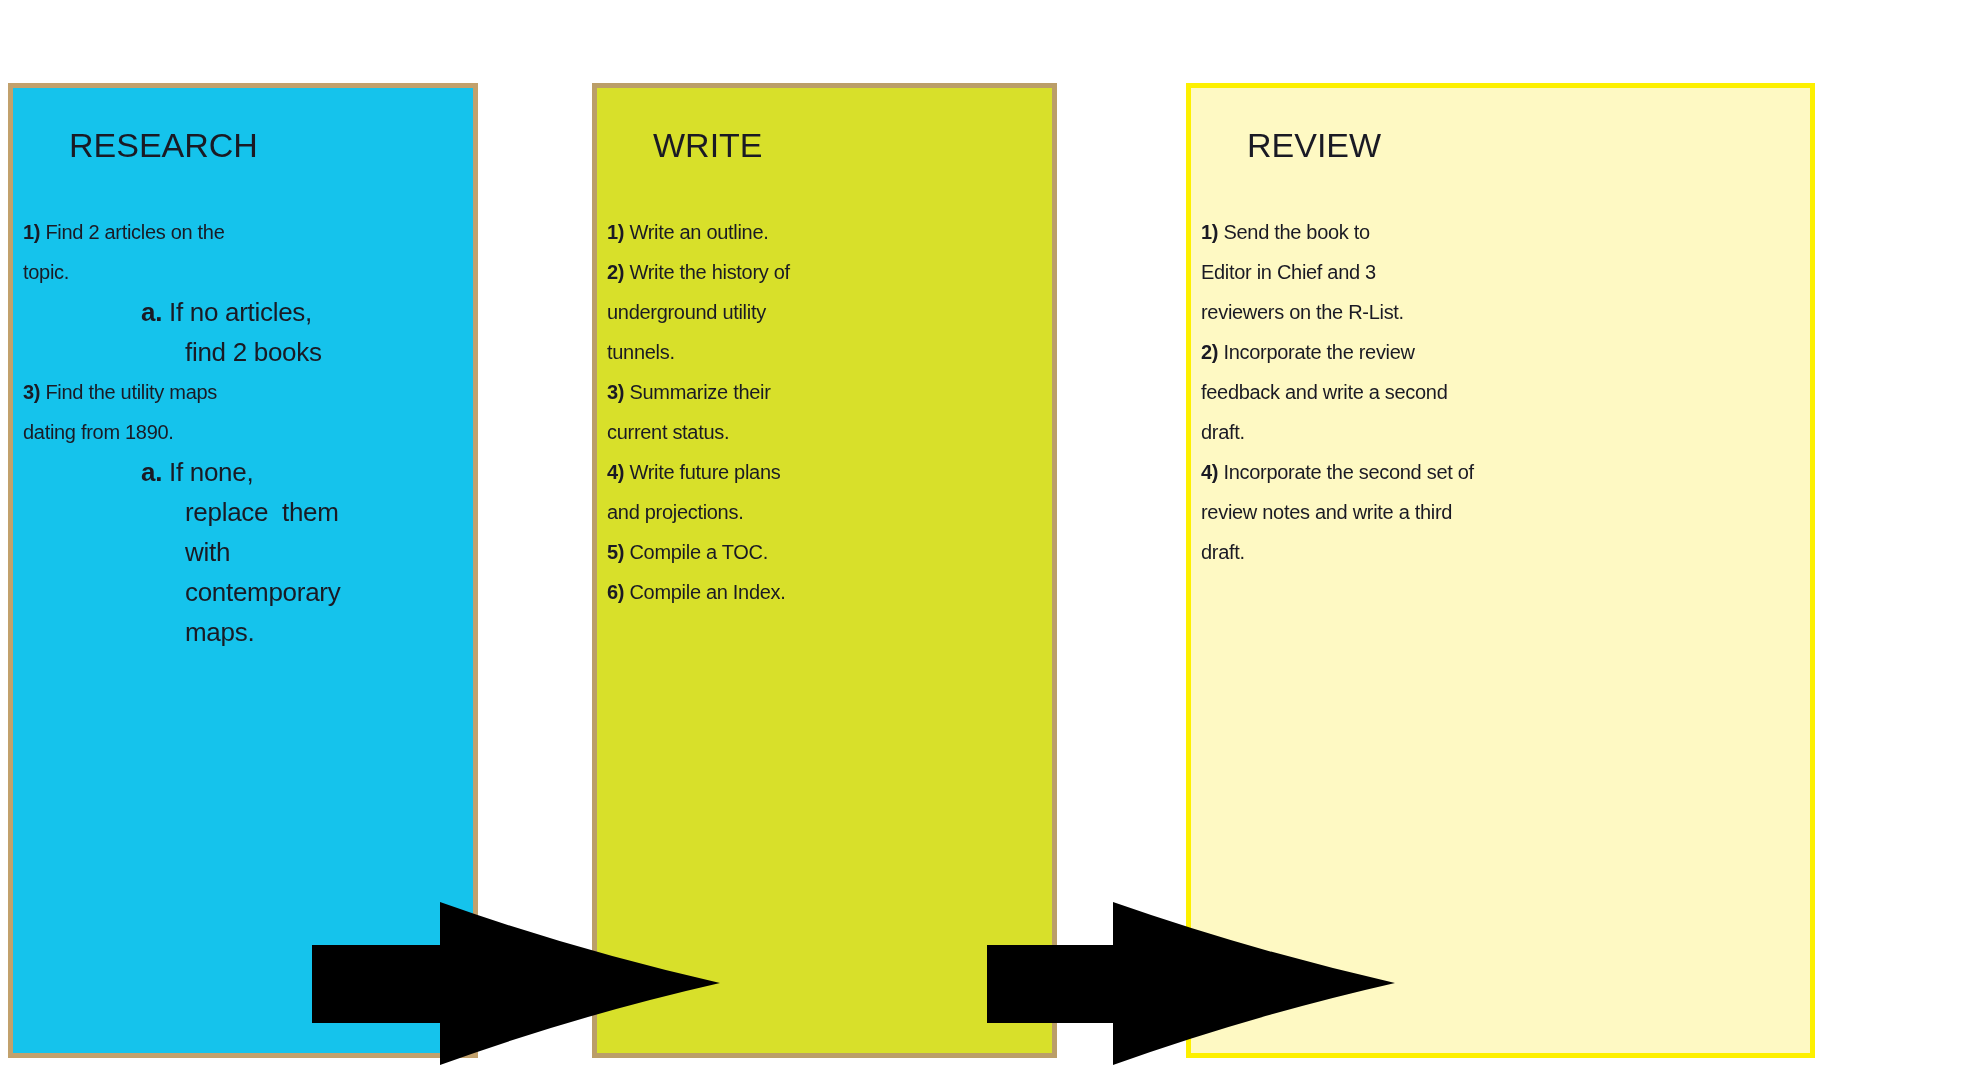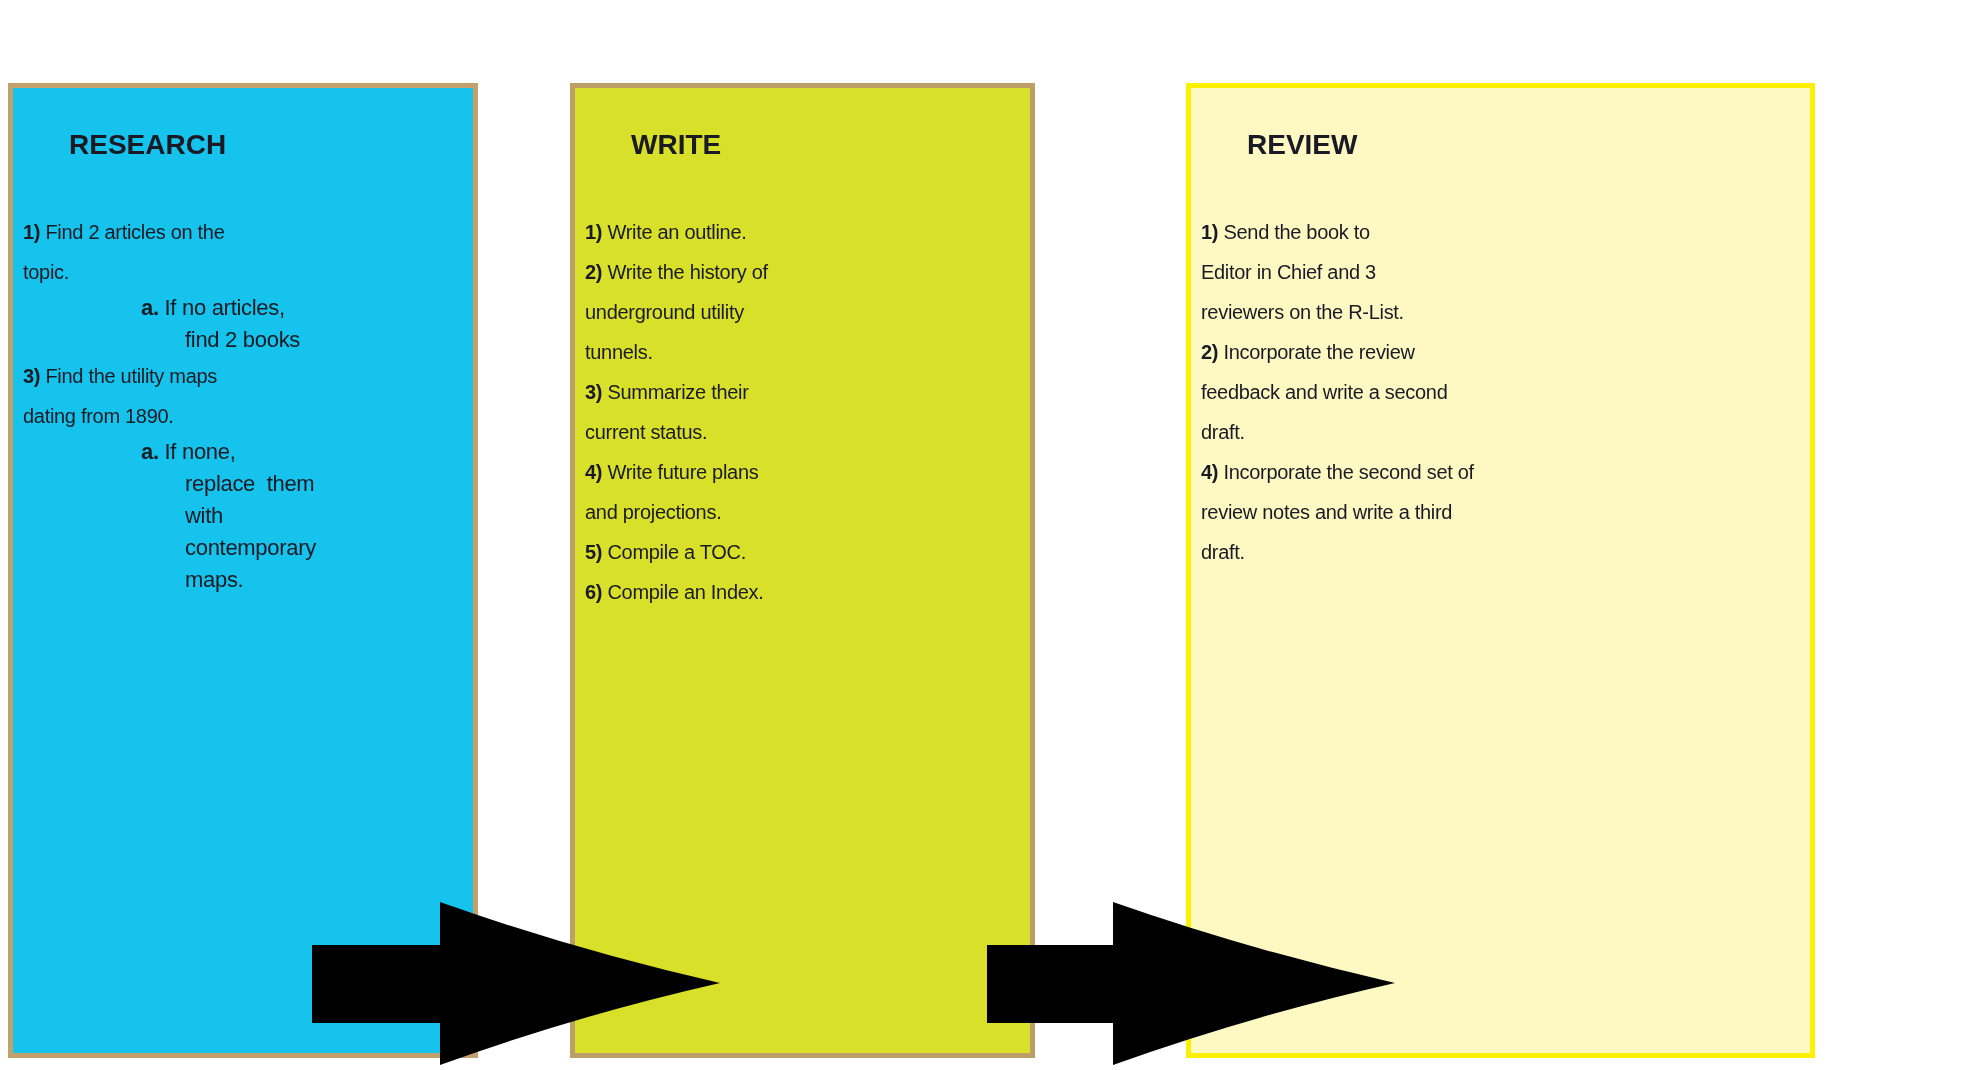--- a/index.html
+++ b/index.html
@@ -13,40 +13,40 @@
   }
   .flowbox{
     position:absolute;
     top:83px;
     height:975px;
     box-sizing:border-box;
     border:5px solid;
     padding:0 10px;
   }
   .box-research{left:8px;width:470px;background:#15c3ec;border-color:#c2a16c;}
-  .box-write{left:570px;width:465px;background:#d8e02a;border-color:#bb9e68;}
+  .box-write{left:592px;width:465px;background:#d8e02a;border-color:#bb9e68;}
   .box-review{left:1186px;width:629px;background:#fbb043;border-color:#fdf000;}
   .box-title{
     margin-top:32px;
     padding-left:46px;
-    font-size:28px;
+    font-size:34px;
     line-height:50px;
-    font-weight:bold;
+    font-weight:normal;
     letter-spacing:0px;
   }
   .steps{margin-top:42px;}
   .step{
     font-size:20px;
     line-height:40px;
     letter-spacing:-0.3px;
     white-space:pre-wrap;
   }
   .substep{
-    font-size:22px;
-    line-height:32px;
+    font-size:26px;
+    line-height:40px;
     letter-spacing:-0.3px;
     white-space:pre-wrap;
     padding-left:162px;
     text-indent:-44px;
   }
   .step-num{font-weight:bold;}
   .arrow-layer{
     position:absolute;
     left:0;top:0;
     width:1984px;height:1070px;

